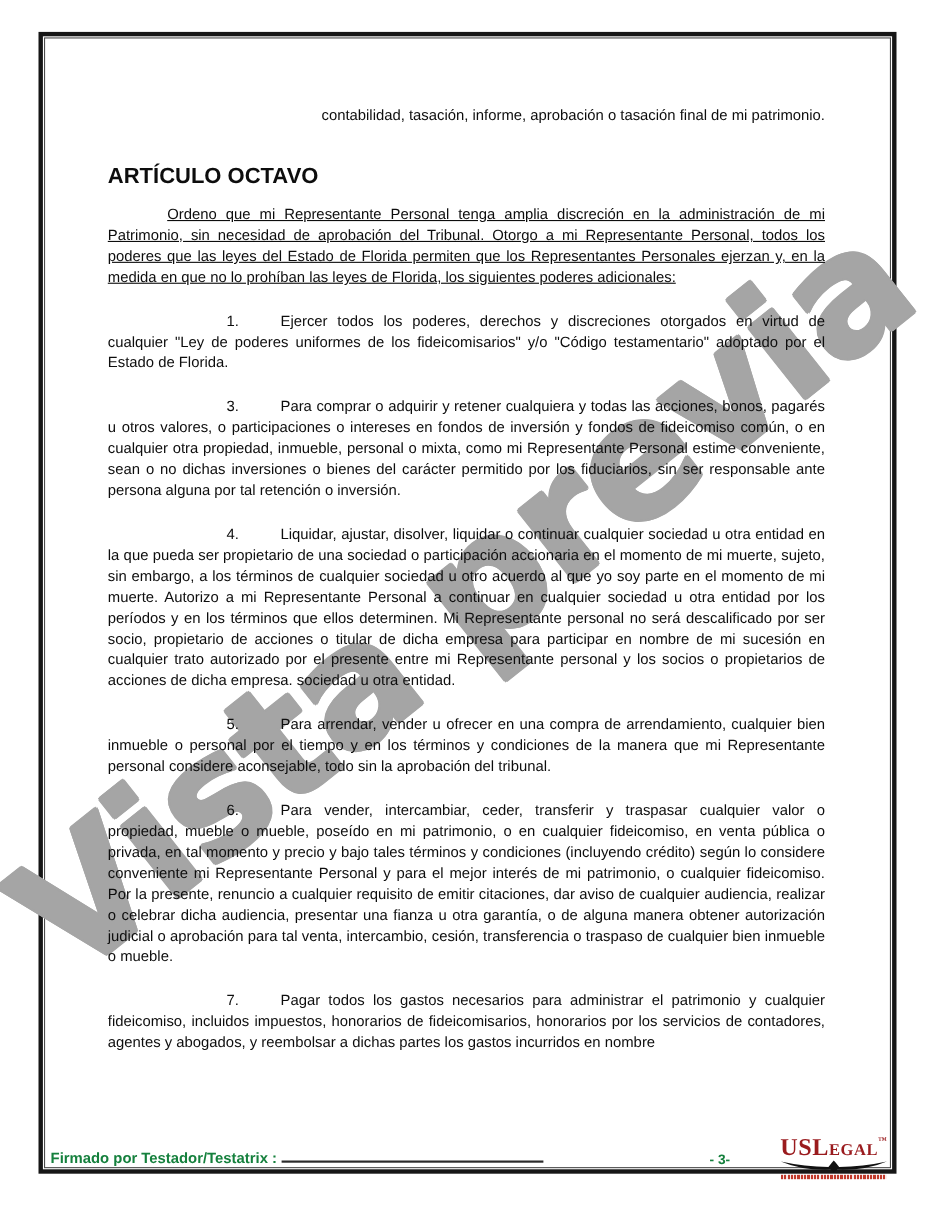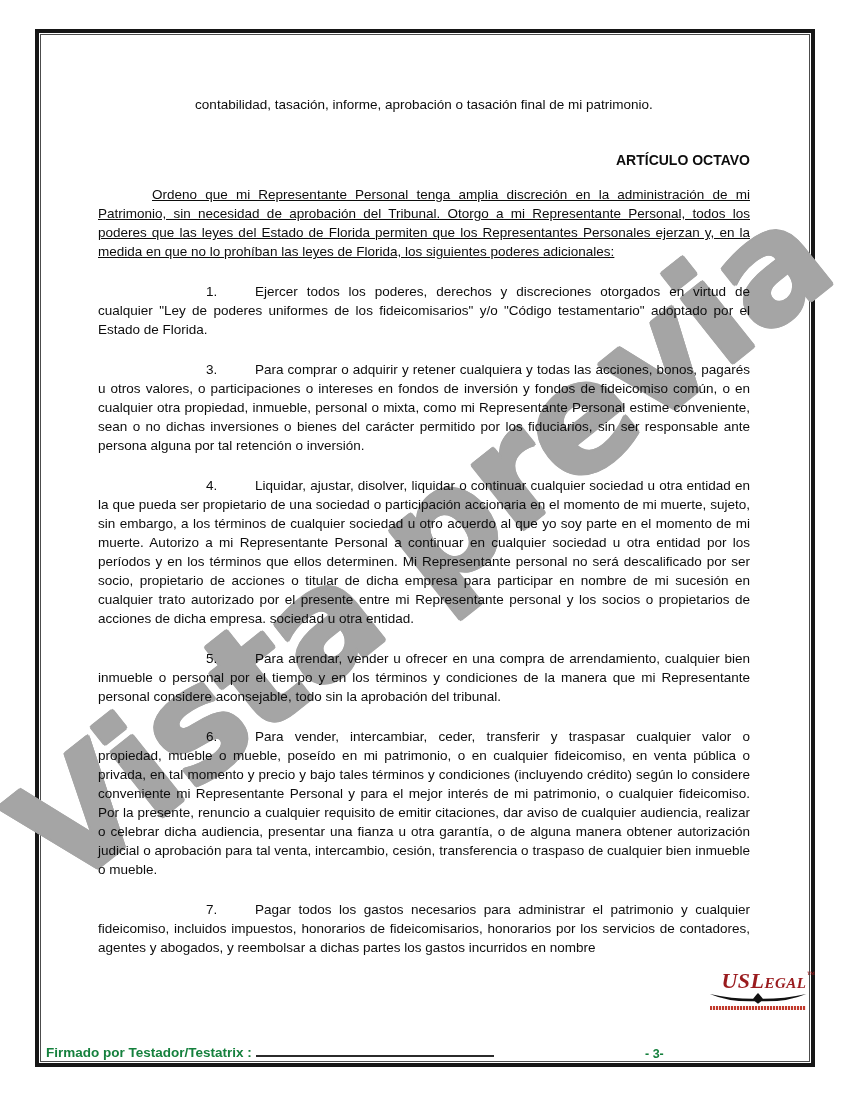--- a/index.html
+++ b/index.html
@@ -17,36 +17,36 @@
                font-family:"DejaVu Sans","Liberation Sans",sans-serif;
                font-weight:bold; font-size:150px; letter-spacing:-2px;
                color:#a5a5a5; white-space:nowrap; z-index:1;
                text-shadow:2px 0 #a5a5a5,-2px 0 #a5a5a5,0 2px #a5a5a5,0 -2px #a5a5a5,
                            1.5px 1.5px #a5a5a5,-1.5px -1.5px #a5a5a5,
                            1.5px -1.5px #a5a5a5,-1.5px 1.5px #a5a5a5; }
 
   
   .content { position:absolute; left:98px; top:95px; width:652px; z-index:2;
              font-size:13.5px; line-height:19px; color:#0d0d0d; }
-  .cont-line { text-align:center; }
-  .heading, .subheading { text-align:right; font-weight:bold; font-size:14px; line-height:21px; }
+  .cont-line { text-align:right; }
+  .heading, .subheading { text-align:left; font-weight:bold; font-size:20px; line-height:21px; }
   .heading { margin-top:36px; }
   .para { margin-top:14px; text-align:justify; text-indent:54px;text-decoration:underline; }
   .item { margin-top:21px; text-align:justify; text-indent:54px; }
   .num { display:inline-block; width:103px; }
 
   
   .footer { position:absolute; left:46px; top:1044px; width:770px; z-index:4;
             font-size:13.5px; color:#15803d;font-weight:bold; }
   .sig-line { display:inline-block; width:238px; height:13px;
               border-bottom:2px solid #2b2b2b; margin-left:4px; }
   .pagenum { position:absolute; left:599px; top:3px; font-size:12.5px; }
 
   
-  .logo { position:absolute; left:701px; top:970px; width:114px; text-align:right; z-index:5;font-style:italic; }
+  .logo { position:absolute; left:701px; top:1032px; width:114px; text-align:center; z-index:5; }
   .logo-text { font-family:"Liberation Serif", serif; font-weight:bold; font-size:22px;
                line-height:22px; color:#9a1b1e; font-variant:small-caps;
                letter-spacing:0.5px; white-space:nowrap; }
   .logo-text sup { font-size:8px; vertical-align:top; line-height:10px; }
   .logo-wings { display:block; margin:0 auto; }
   .logo-strip { height:4px; width:96px; margin:2px auto 0;
                 background:repeating-linear-gradient(90deg,#c0392b 0 2px, rgba(192,57,43,0.12) 2px 3px); }
 </style>
 </head>
 <body>

